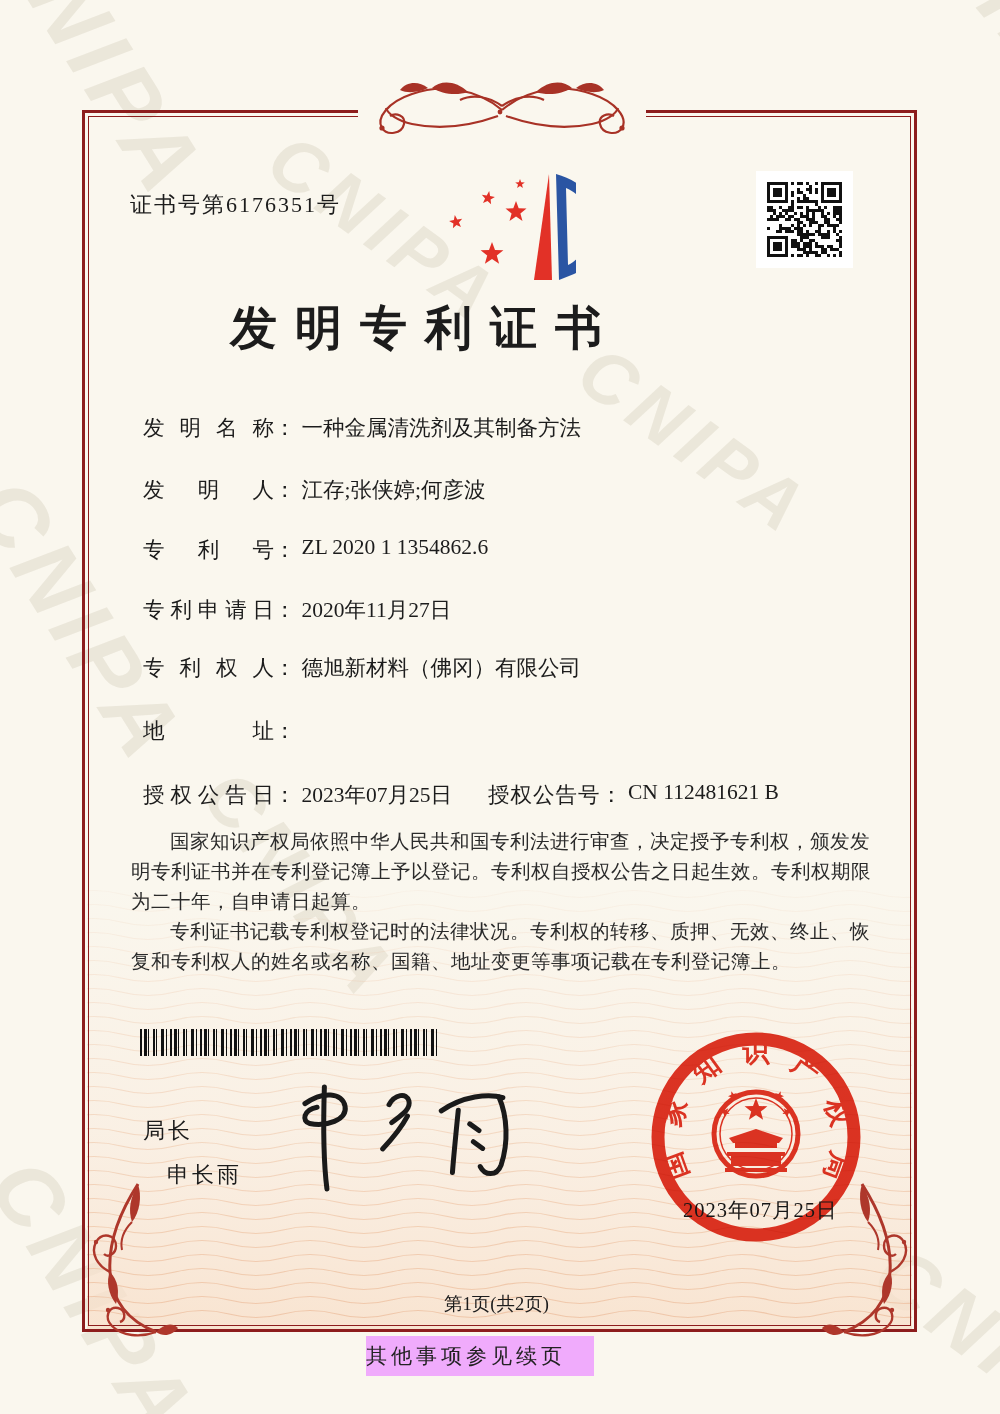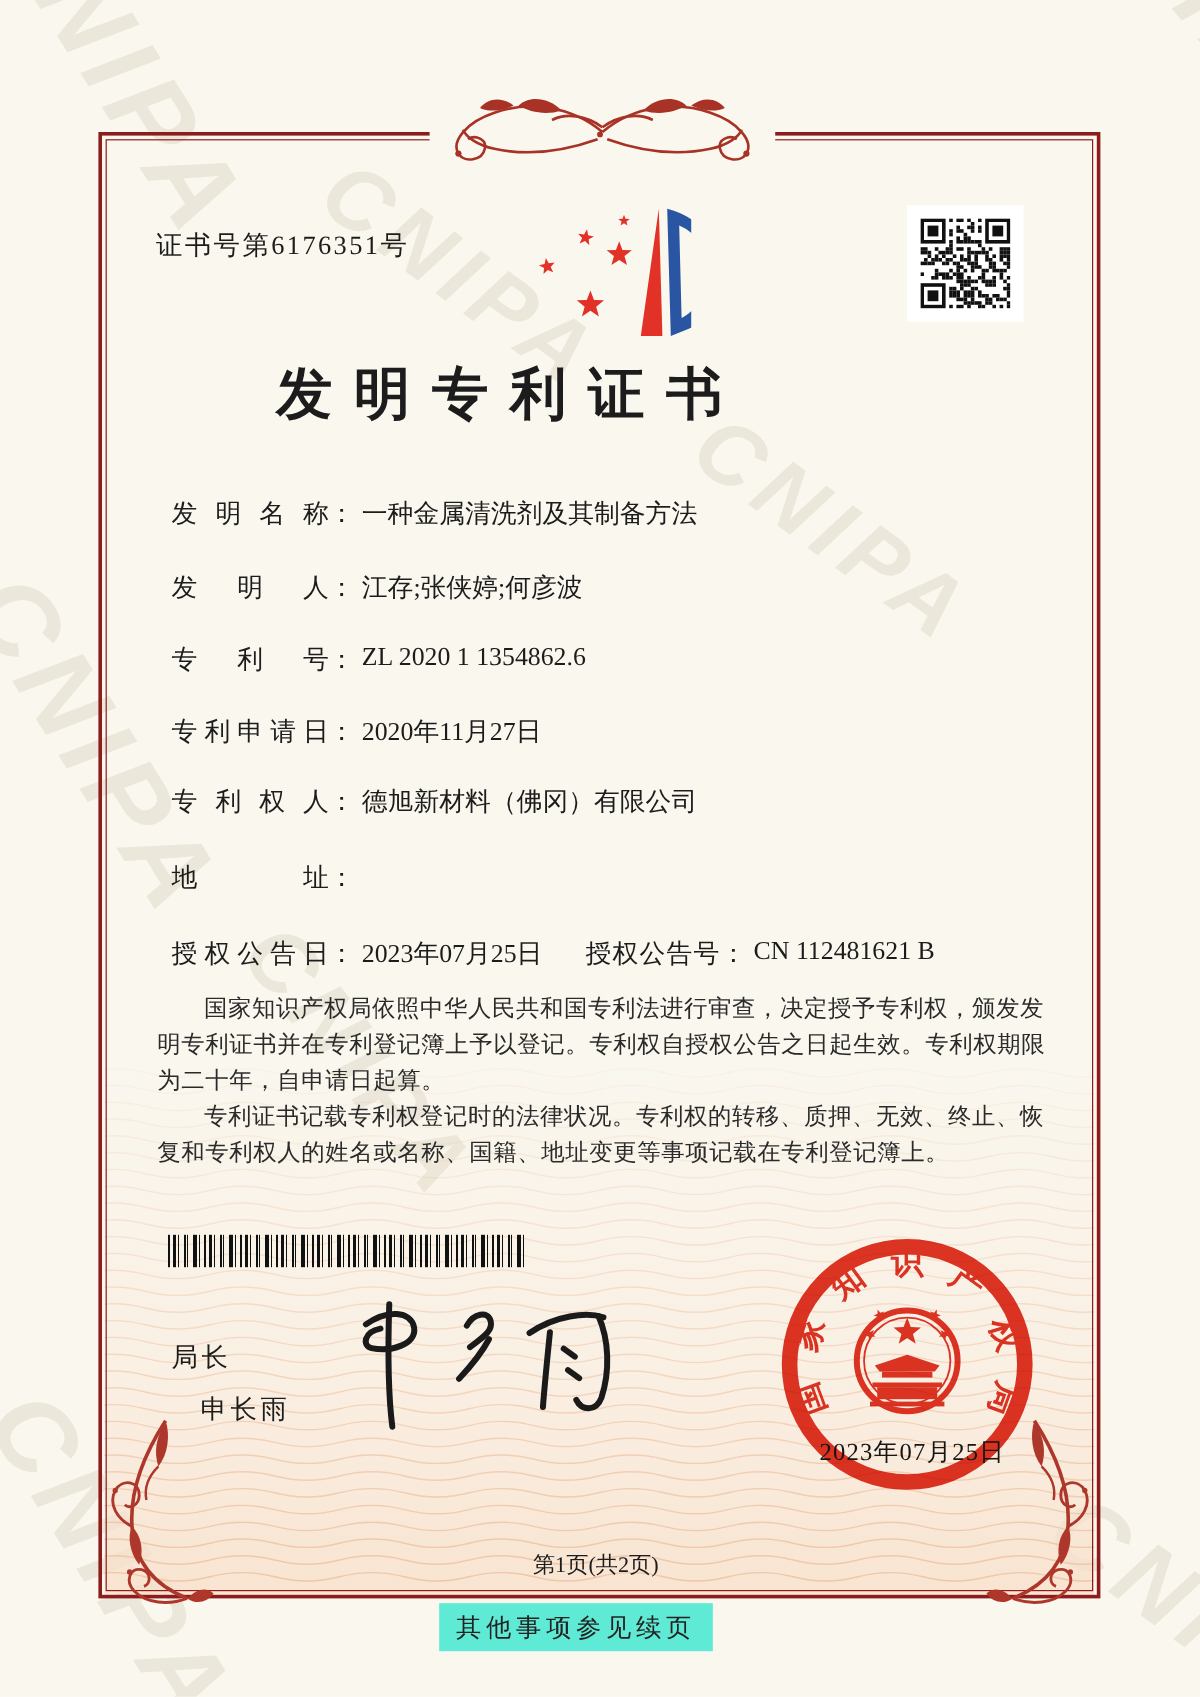--- a/index.html
+++ b/index.html
@@ -52,22 +52,22 @@
       #111 16px 17px,transparent 17px 21px,#111 21px 24px,transparent 24px 26px,
       #111 26px 27px,transparent 27px 30px);
   }
   .role{left:143px;top:1116px;font-size:22px;letter-spacing:3px;}
   .dname{left:143px;top:1160px;font-size:22px;letter-spacing:3px;margin-left:24px;}
   #sig{left:292px;top:1070px;}
   #seal{left:645px;top:1026px;z-index:4;mix-blend-mode:multiply;opacity:0.95;}
   .sealdate{left:683px;top:1196px;font-size:20.5px;letter-spacing:1px;color:#151515;z-index:5;}
   .pageinfo{left:82px;top:1291px;width:829px;text-align:center;font-size:18.5px;}
   .contbox{
-    left:366px;top:1336px;width:228px;height:40px;background:#5eead4;
-    display:flex;align-items:center;justify-content:center;z-index:3;
+    left:366px;top:1336px;width:228px;height:40px;background:#f0abfc;
+    display:flex;align-items:center;justify-content:flex-start;z-index:3;
   }
   .conttext{font-size:21px;letter-spacing:4px;color:#222;}
   .corner{position:absolute;z-index:3;pointer-events:none;}
   svg text{font-family:"Liberation Serif","DejaVu Serif",serif;}
 </style>
 </head>
 <body>
 
 <div class="wm" style="left:-62px;top:0px;font-size:92px;transform:rotate(58deg);">CNIPA</div>
 <div class="wm" style="left:846px;top:-58px;font-size:92px;transform:rotate(50deg);">CNIPA</div>

